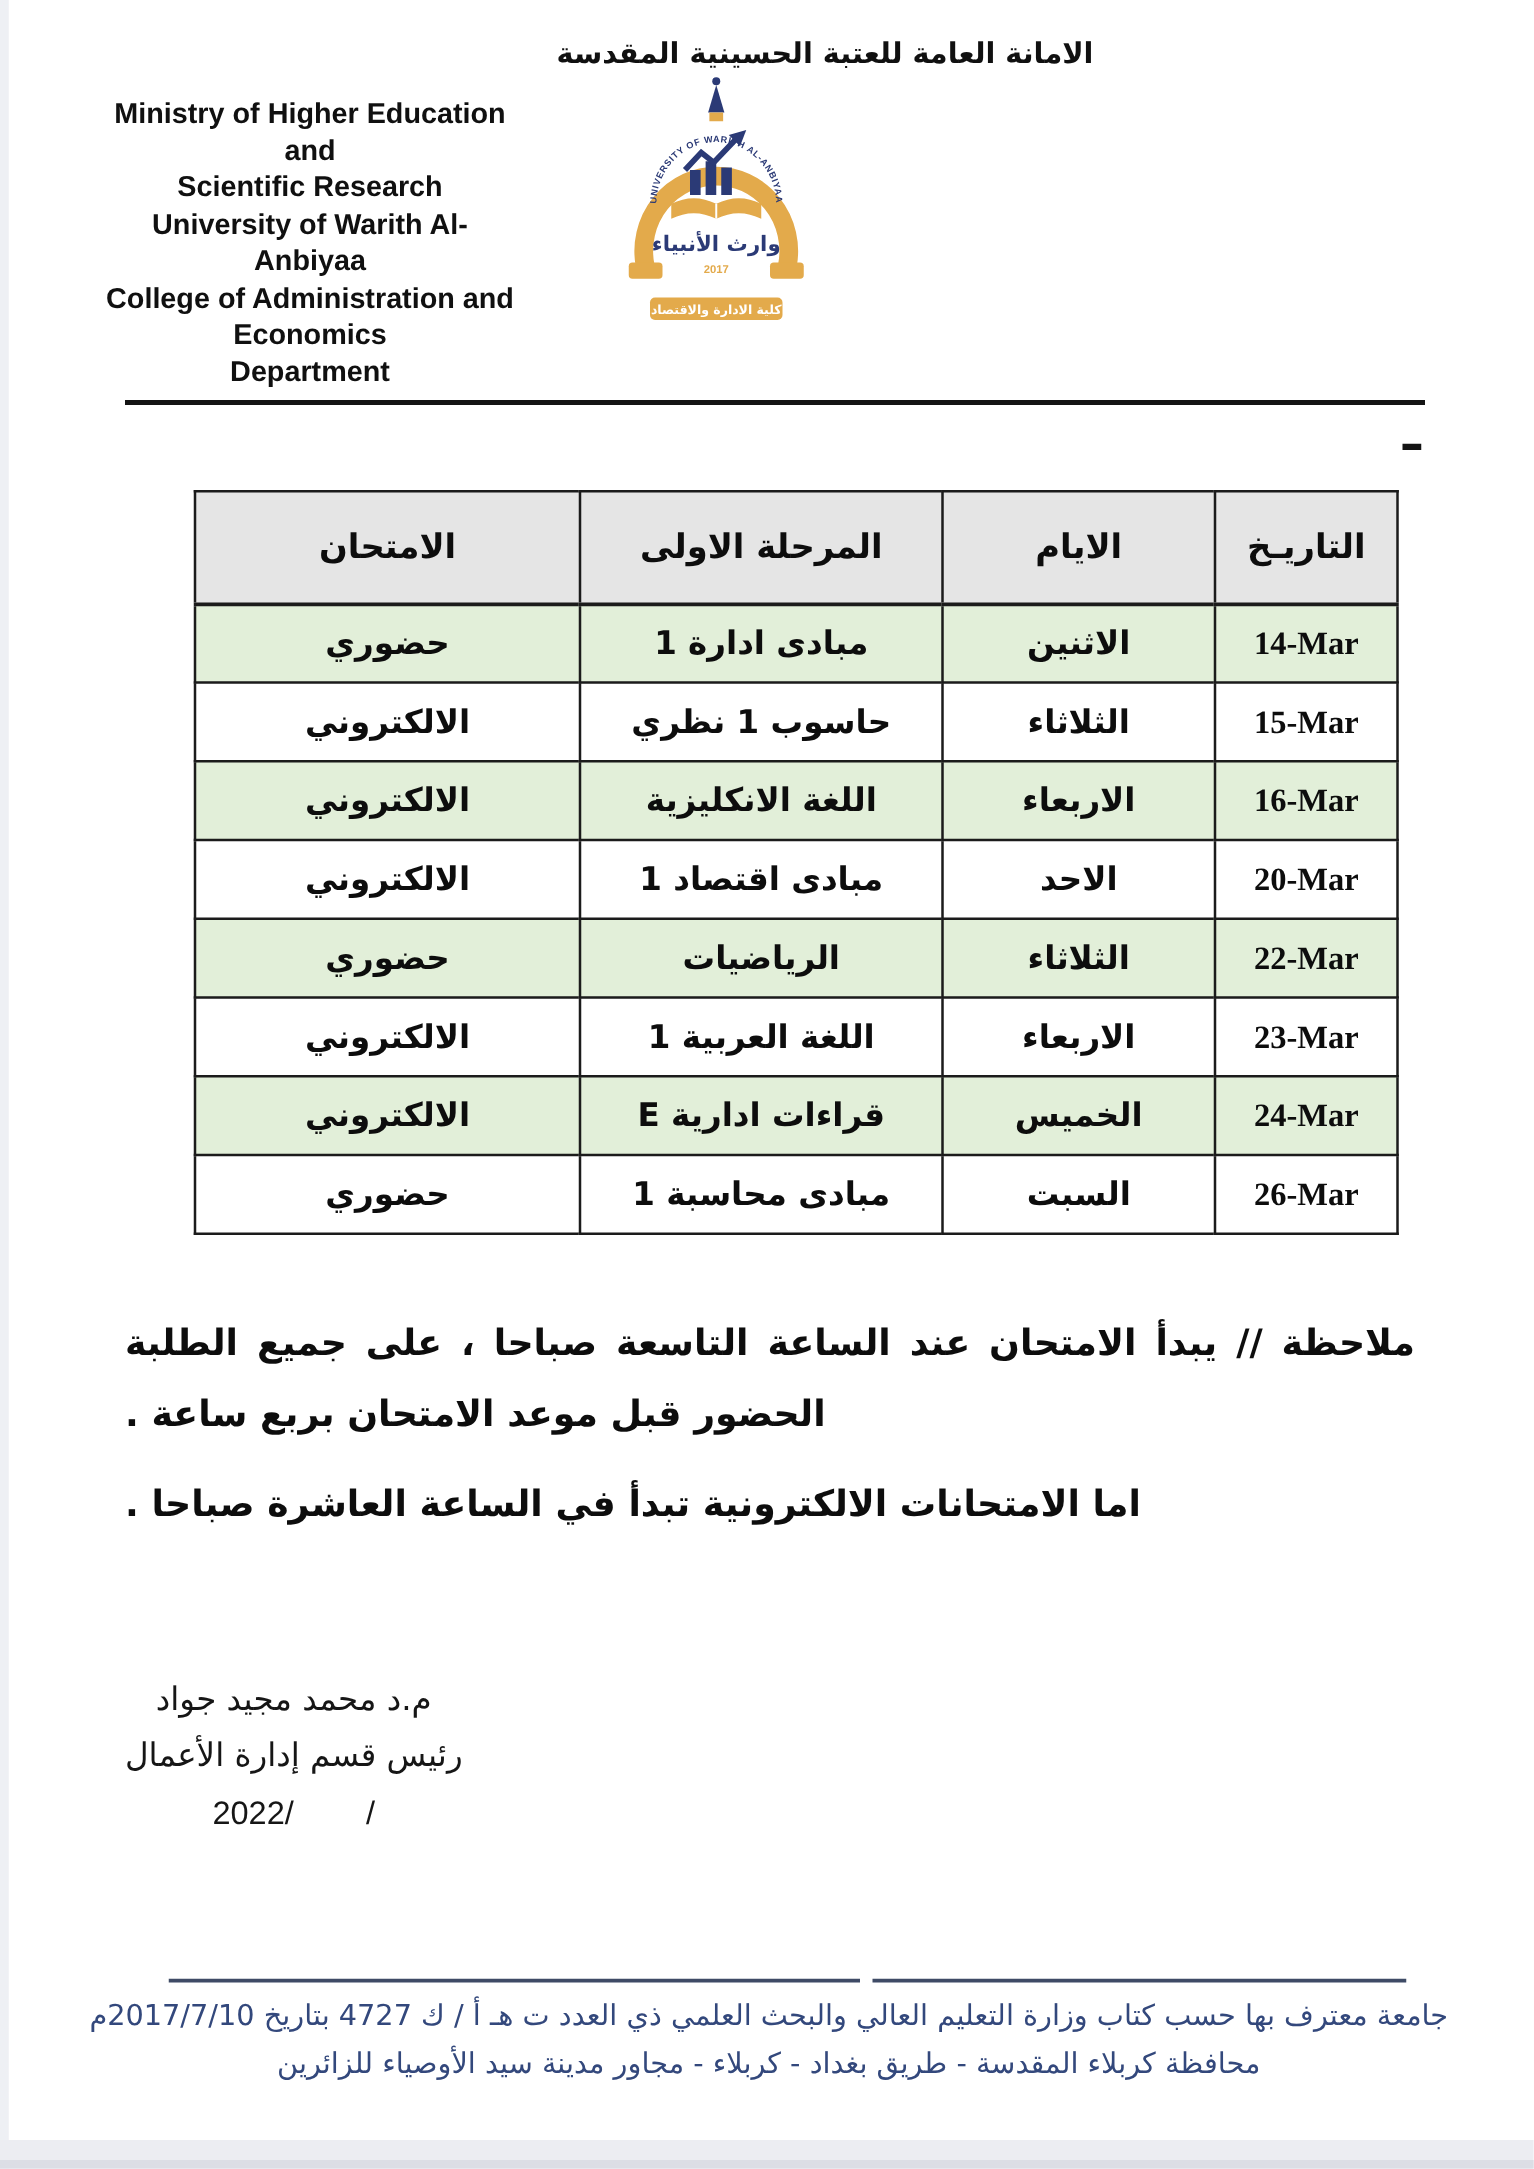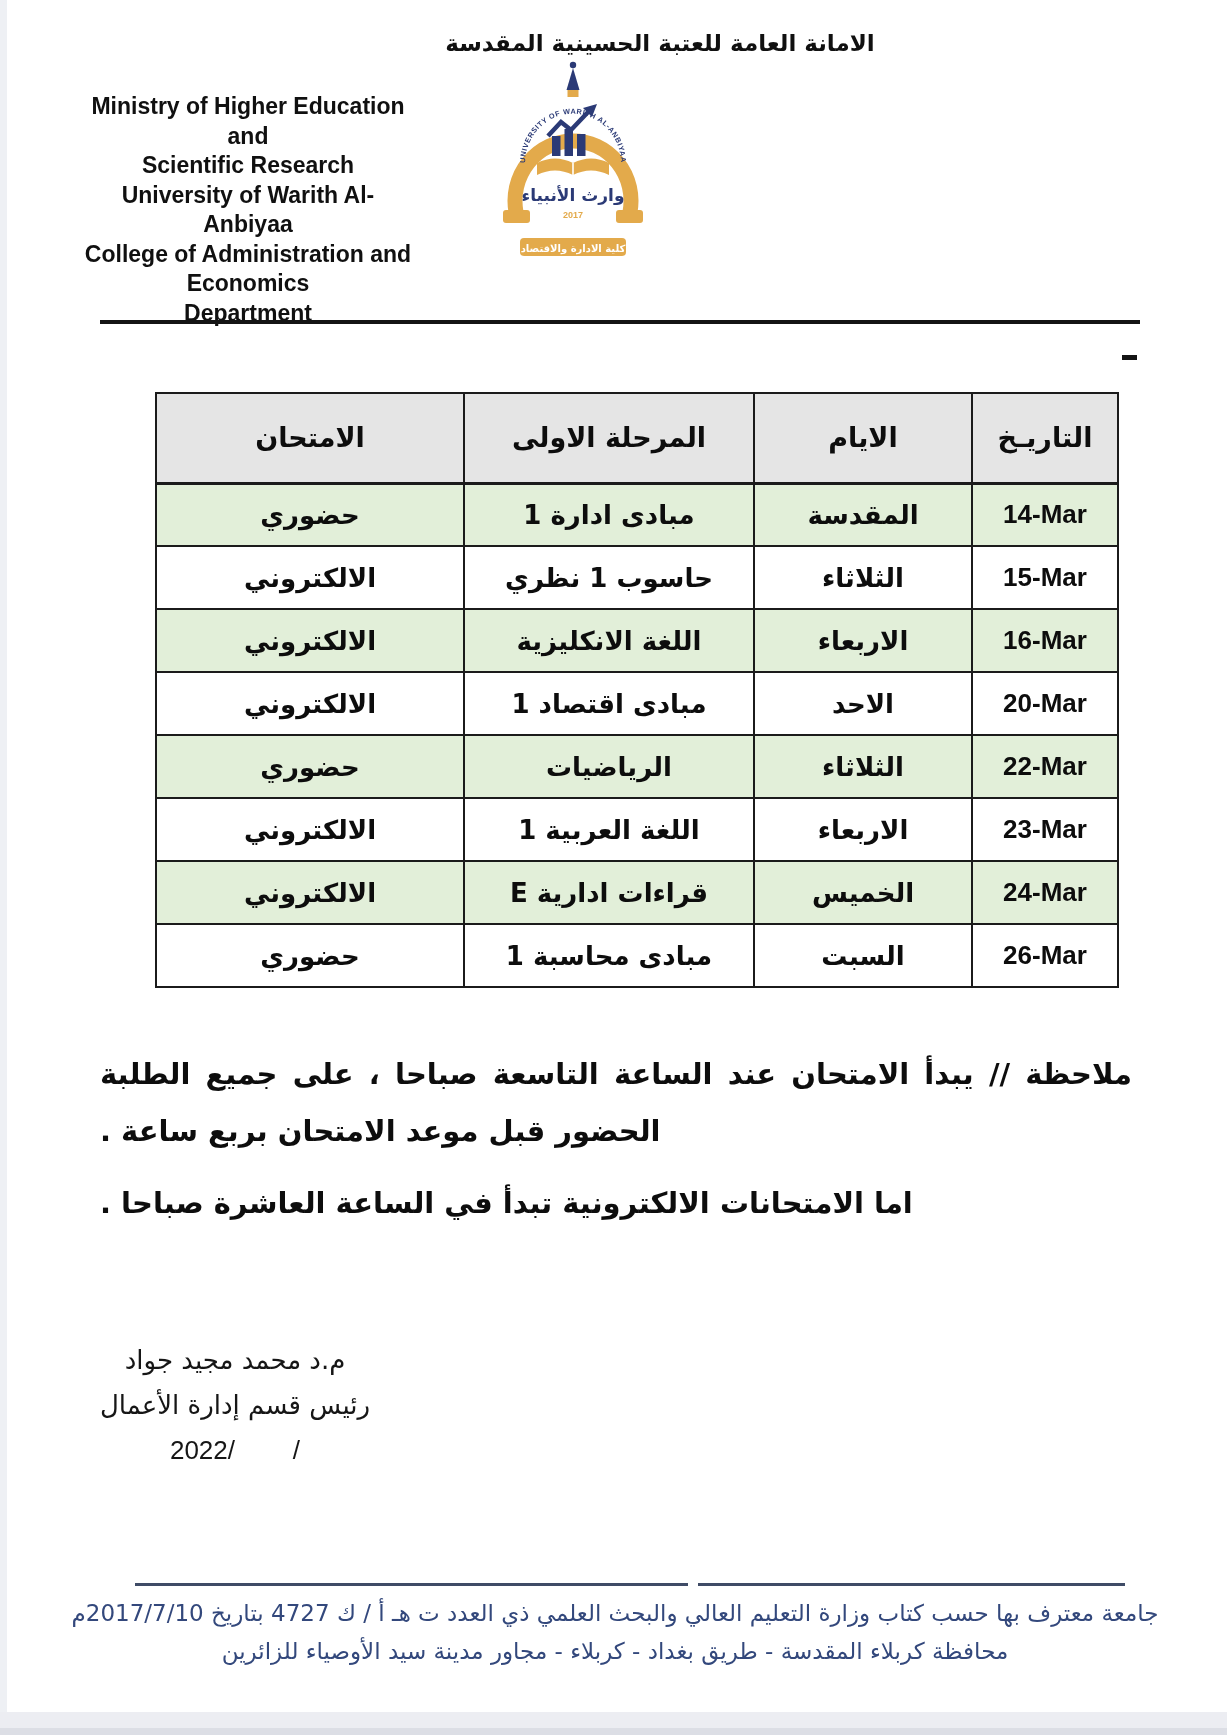--- a/index.html
+++ b/index.html
@@ -11,21 +11,21 @@
   .edge-left { position:absolute; left:0; top:0; width:7px; height:100%; background:#eef0f4; }
   .bottom-band { position:absolute; left:0; bottom:0; width:100%; height:23px; background:#ecedf2; }
   .bottom-band-inner { position:absolute; left:0; bottom:0; width:100%; height:7px; background:#dcdee5; }
 
   .top-title {
     position:absolute; top:30px; left:360px; width:600px; text-align:center;
     font-size:23px; font-weight:bold; direction:rtl; color:#101010;
   }
 
   .en-block {
-    position:absolute; top:92px; left:78px; width:340px; text-align:center;
+    position:absolute; top:76px; left:78px; width:340px; text-align:center;
     font-family:"Liberation Sans","DejaVu Sans",sans-serif;
     font-size:23px; font-weight:bold; line-height:29.5px; color:#101010;
   }
   .ar-block {
     position:absolute; top:66px; left:690px; width:430px; text-align:center;
     direction:rtl; font-size:28px; line-height:48px; color:#2d4c92;
   }
   .ar-block .ar-line-last { font-weight:bold; color:#203a6e; }
 
   .logo-wrap { position:absolute; top:60px; left:493px; width:160px; height:212px; }
@@ -42,21 +42,21 @@
     font-weight:bold; color:#0d0d0d; padding:0;
   }
   .exam-table th { height:90px; background:#e5e5e5; font-size:27px; }
   .exam-table td { height:63px; font-size:26px; background:#ffffff; }
   .exam-table th { border-bottom-width:3px; }
   .exam-table tbody tr:nth-child(odd) td { background:#e2efd9; }
   .col-date  { width:146px; }
   .col-day   { width:218px; }
   .col-stage { width:290px; }
   .col-exam  { width:308px; }
-  .cell-date { font-family:Liberation Sans, sans-serif; font-size:29px; direction:ltr;margin-top:40px; }
+  .cell-date { font-family:Liberation Serif, serif; font-size:29px; direction:ltr;margin-top:40px; }
 
   .notes {
     position:absolute; top:1046px; left:100px; width:1032px;
     direction:rtl; font-weight:bold; font-size:29px; line-height:57px; color:#0d0d0d;
   }
   .note1-l1 { text-align:justify; text-align-last:justify; }
   .note1-l2 { text-align:left; }
   .note2 { text-align:left; margin-top:15px; }
 
   .signature {
@@ -142,21 +142,21 @@
       <tr>
         <th>التاريـخ</th>
         <th>الايام</th>
         <th>المرحلة الاولى</th>
         <th>الامتحان</th>
       </tr>
     </thead>
     <tbody>
       <tr>
         <td class="cell-date">14-Mar</td>
-        <td>المقدسة</td>
+        <td>الاثنين</td>
         <td>مبادى ادارة 1</td>
         <td>حضوري</td>
       </tr>
       <tr>
         <td class="cell-date">15-Mar</td>
         <td>الثلاثاء</td>
         <td>حاسوب 1 نظري</td>
         <td>الالكتروني</td>
       </tr>
       <tr>

